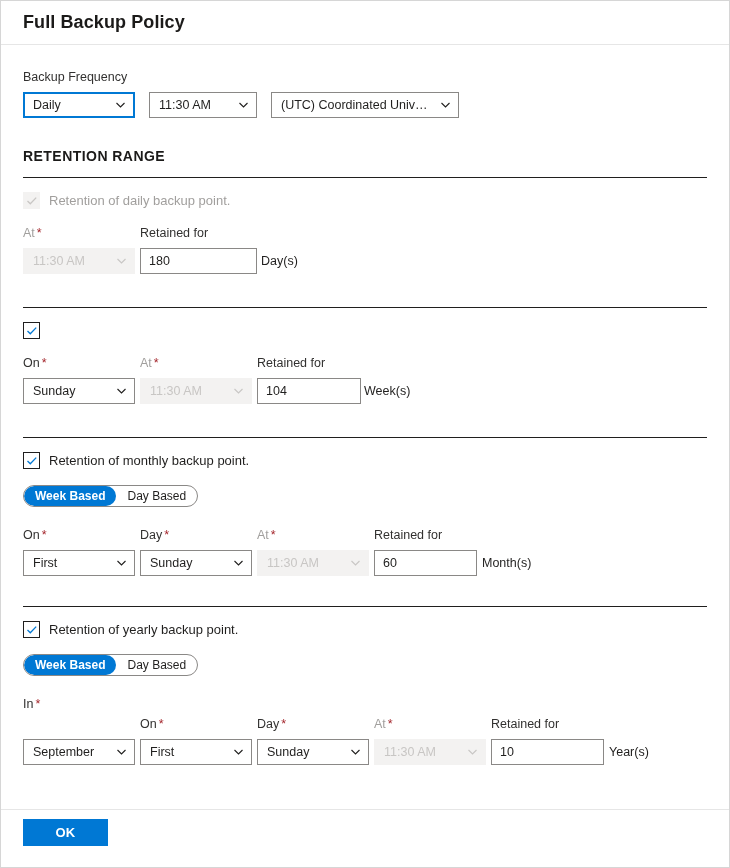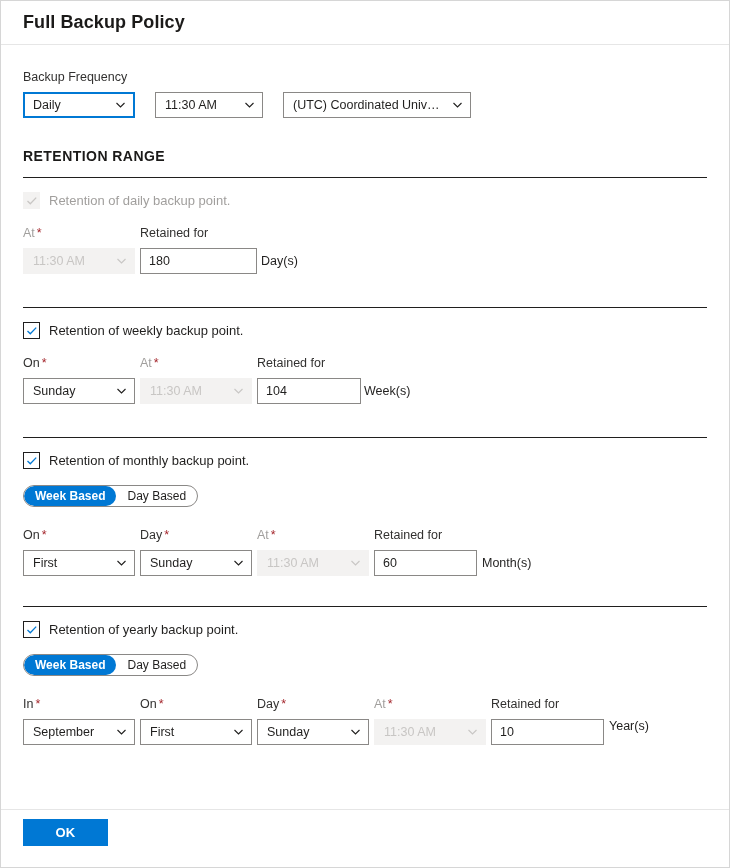--- a/index.html
+++ b/index.html
@@ -227,21 +227,21 @@
 <div class="panel">
 
   <div class="panel-header">
     <div class="panel-title">Full Backup Policy</div>
   </div>
 
   <div class="panel-body">
 
     <div class="freq-block">
       <div class="field-label">Backup Frequency</div>
-      <div class="row" style="gap:20px;">
+      <div class="row" style="gap:14px;">
 
         <div class="sel focused" style="width:112px;">
           <span class="txt">Daily</span>
           <span class="chev">
             <svg width="11" height="11" viewBox="0 0 11 11">
                 <path d="M1.5 3.5 L5.5 7.5 L9.5 3.5" fill="none" stroke="#201f1e" stroke-width="1.1"></path>
               </svg>
           </span>
         </div>
 
@@ -296,21 +296,20 @@
       </div>
     </div>
 
     <div class="rsec" style="margin-top:33px;">
       <div class="cb-line">
         <span class="cb">
           <svg width="12" height="12" viewBox="0 0 12 12">
               <path d="M1.5 6 L4.3 8.8 L10.2 2.6" fill="none" stroke="#0078d4" stroke-width="1.3"></path>
             </svg>
         </span>
-        <span class="cb-text">Retention of weekly backup point.</span>
       </div>
       <div class="ctrl-row" style="margin-top:16px;">
         <div class="fld" style="width:117px;">
           <div class="field-label"><span>On</span><span class="req">*</span></div>
           <div class="sel" style="width:112px;">
             <span class="txt">Sunday</span>
             <span class="chev">
               <svg width="11" height="11" viewBox="0 0 11 11">
                   <path d="M1.5 3.5 L5.5 7.5 L9.5 3.5" fill="none" stroke="#201f1e" stroke-width="1.1"></path>
                 </svg>
@@ -402,21 +401,21 @@
         </span>
         <span class="cb-text">Retention of yearly backup point.</span>
       </div>
       <div class="pill-wrap">
         <div class="pill">
           <span class="opt on">Week Based</span>
           <span class="opt">Day Based</span>
         </div>
       </div>
       <div class="ctrl-row" style="margin-top:20px;">
-        <div class="fld" style="width:117px;">
+        <div class="fld" style="width:117px;gap:20px;">
           <div class="field-label"><span>In</span><span class="req">*</span></div>
           <div class="sel" style="width:112px;">
             <span class="txt">September</span>
             <span class="chev">
               <svg width="11" height="11" viewBox="0 0 11 11">
                   <path d="M1.5 3.5 L5.5 7.5 L9.5 3.5" fill="none" stroke="#201f1e" stroke-width="1.1"></path>
                 </svg>
             </span>
           </div>
         </div>
@@ -450,21 +449,21 @@
               <svg width="11" height="11" viewBox="0 0 11 11">
                   <path d="M1.5 3.5 L5.5 7.5 L9.5 3.5" fill="none" stroke="#c8c6c4" stroke-width="1.1"></path>
                 </svg>
             </span>
           </div>
         </div>
         <div class="fld" style="width:117px;">
           <div class="field-label">Retained for</div>
           <input class="tin" style="width: 113px;" value="10">
         </div>
-        <div class="unit" style="margin-bottom:12px; margin-left:1px;">Year(s)</div>
+        <div class="unit" style="margin-bottom:6px; margin-left:1px;">Year(s)</div>
       </div>
     </div>
 
   </div>
 
   <div class="panel-footer">
     <button class="btn-ok">OK</button>
   </div>
 
 </div>

